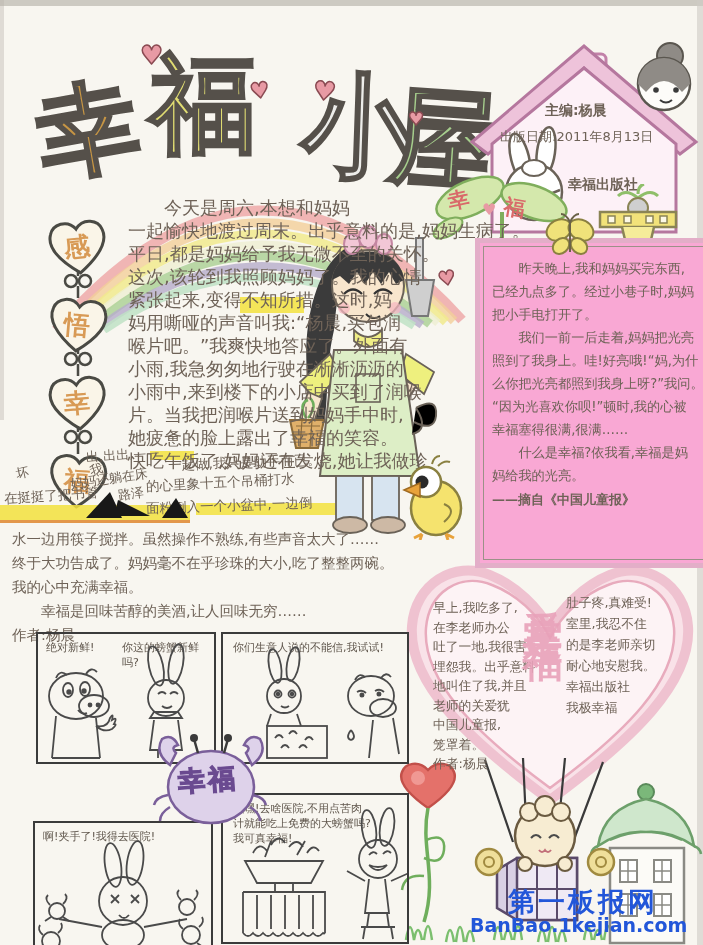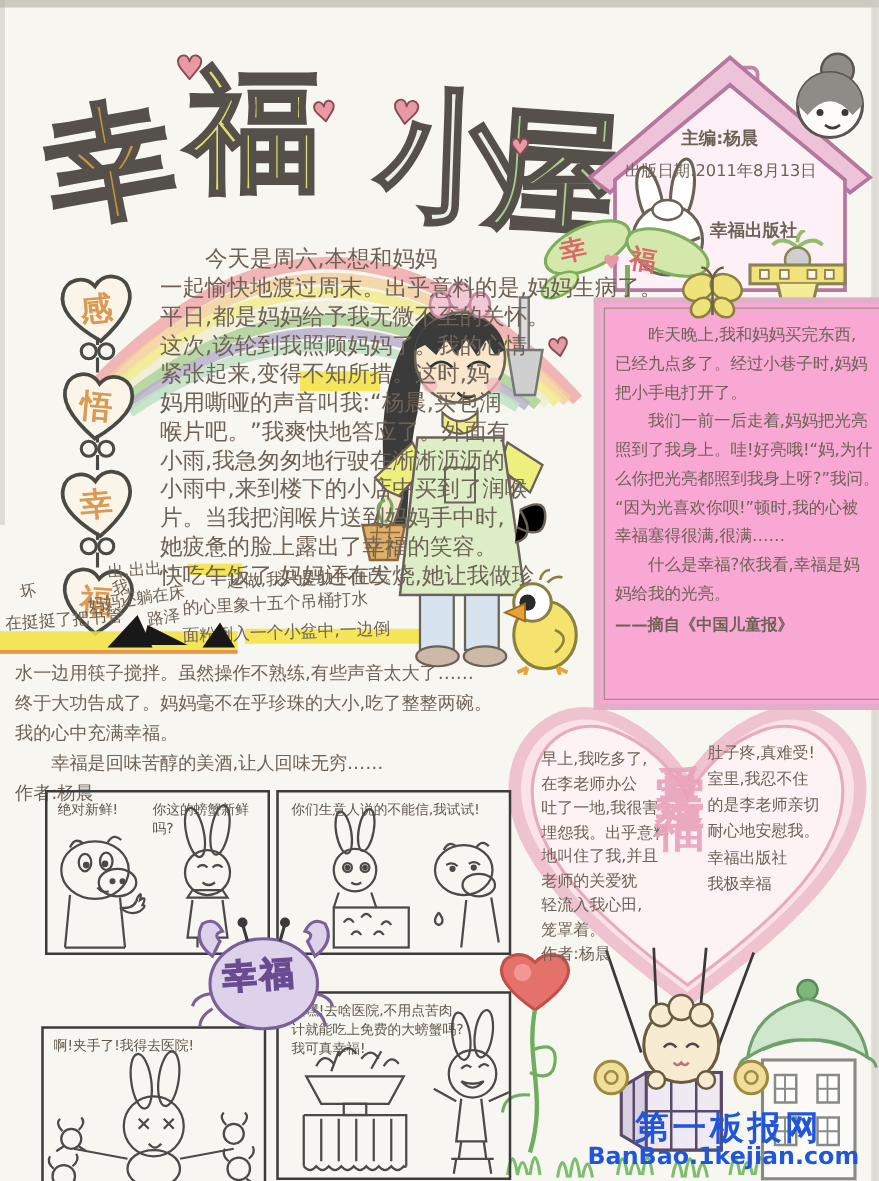--- a/index.html
+++ b/index.html
@@ -348,21 +348,21 @@
     <path d="M154,252 C70,190 12,134 16,78 C19,36 58,12 94,27 C119,37 143,60 154,82 C165,60 189,37 214,27 C250,12 289,36 292,78 C296,134 238,190 154,252 Z" fill="#f9e2e8" stroke="#efc2d0" stroke-width="10"></path>
     <path d="M154,240 C78,184 26,132 30,80 C33,44 64,24 96,37 C120,46 142,66 154,90 C166,66 188,46 212,37 C244,24 275,44 278,80 C282,132 230,184 154,240 Z" fill="#fdf3f5" stroke="#e8abbd" stroke-width="2.5"></path>
   </svg>
   <div class="abs hand" style="left:433px;top:598px;width:118px;font-size:12.8px;line-height:19.5px;z-index:4;">
       <div class="ln">早上,我吃多了,</div>
       <div class="ln">在李老师办公</div>
       <div class="ln">吐了一地,我很害</div>
       <div class="ln">埋怨我。出乎意料</div>
       <div class="ln">地叫住了我,并且</div>
       <div class="ln">老师的关爱犹</div>
-      <div class="ln">轻流入我心田,</div>
+      <div class="ln">中国儿童报,</div>
       <div class="ln">笼罩着。</div>
       <div class="ln">作者:杨晨</div>
     </div>
   <div class="abs" style="left:516px;top:578px;height:245px;writing-mode:vertical-rl;font-size:40px;font-weight:bold;color:#e9a2ba;letter-spacing:10px;z-index:4;opacity:.9;">爱是幸福</div>
   <div class="abs hand" style="left:566px;top:592px;width:130px;font-size:12.8px;line-height:21px;z-index:4;">
       <div class="ln">肚子疼,真难受!</div>
       <div class="ln">室里,我忍不住</div>
       <div class="ln">的是李老师亲切</div>
       <div class="ln">耐心地安慰我。</div>
       <div class="ln">幸福出版社</div>

